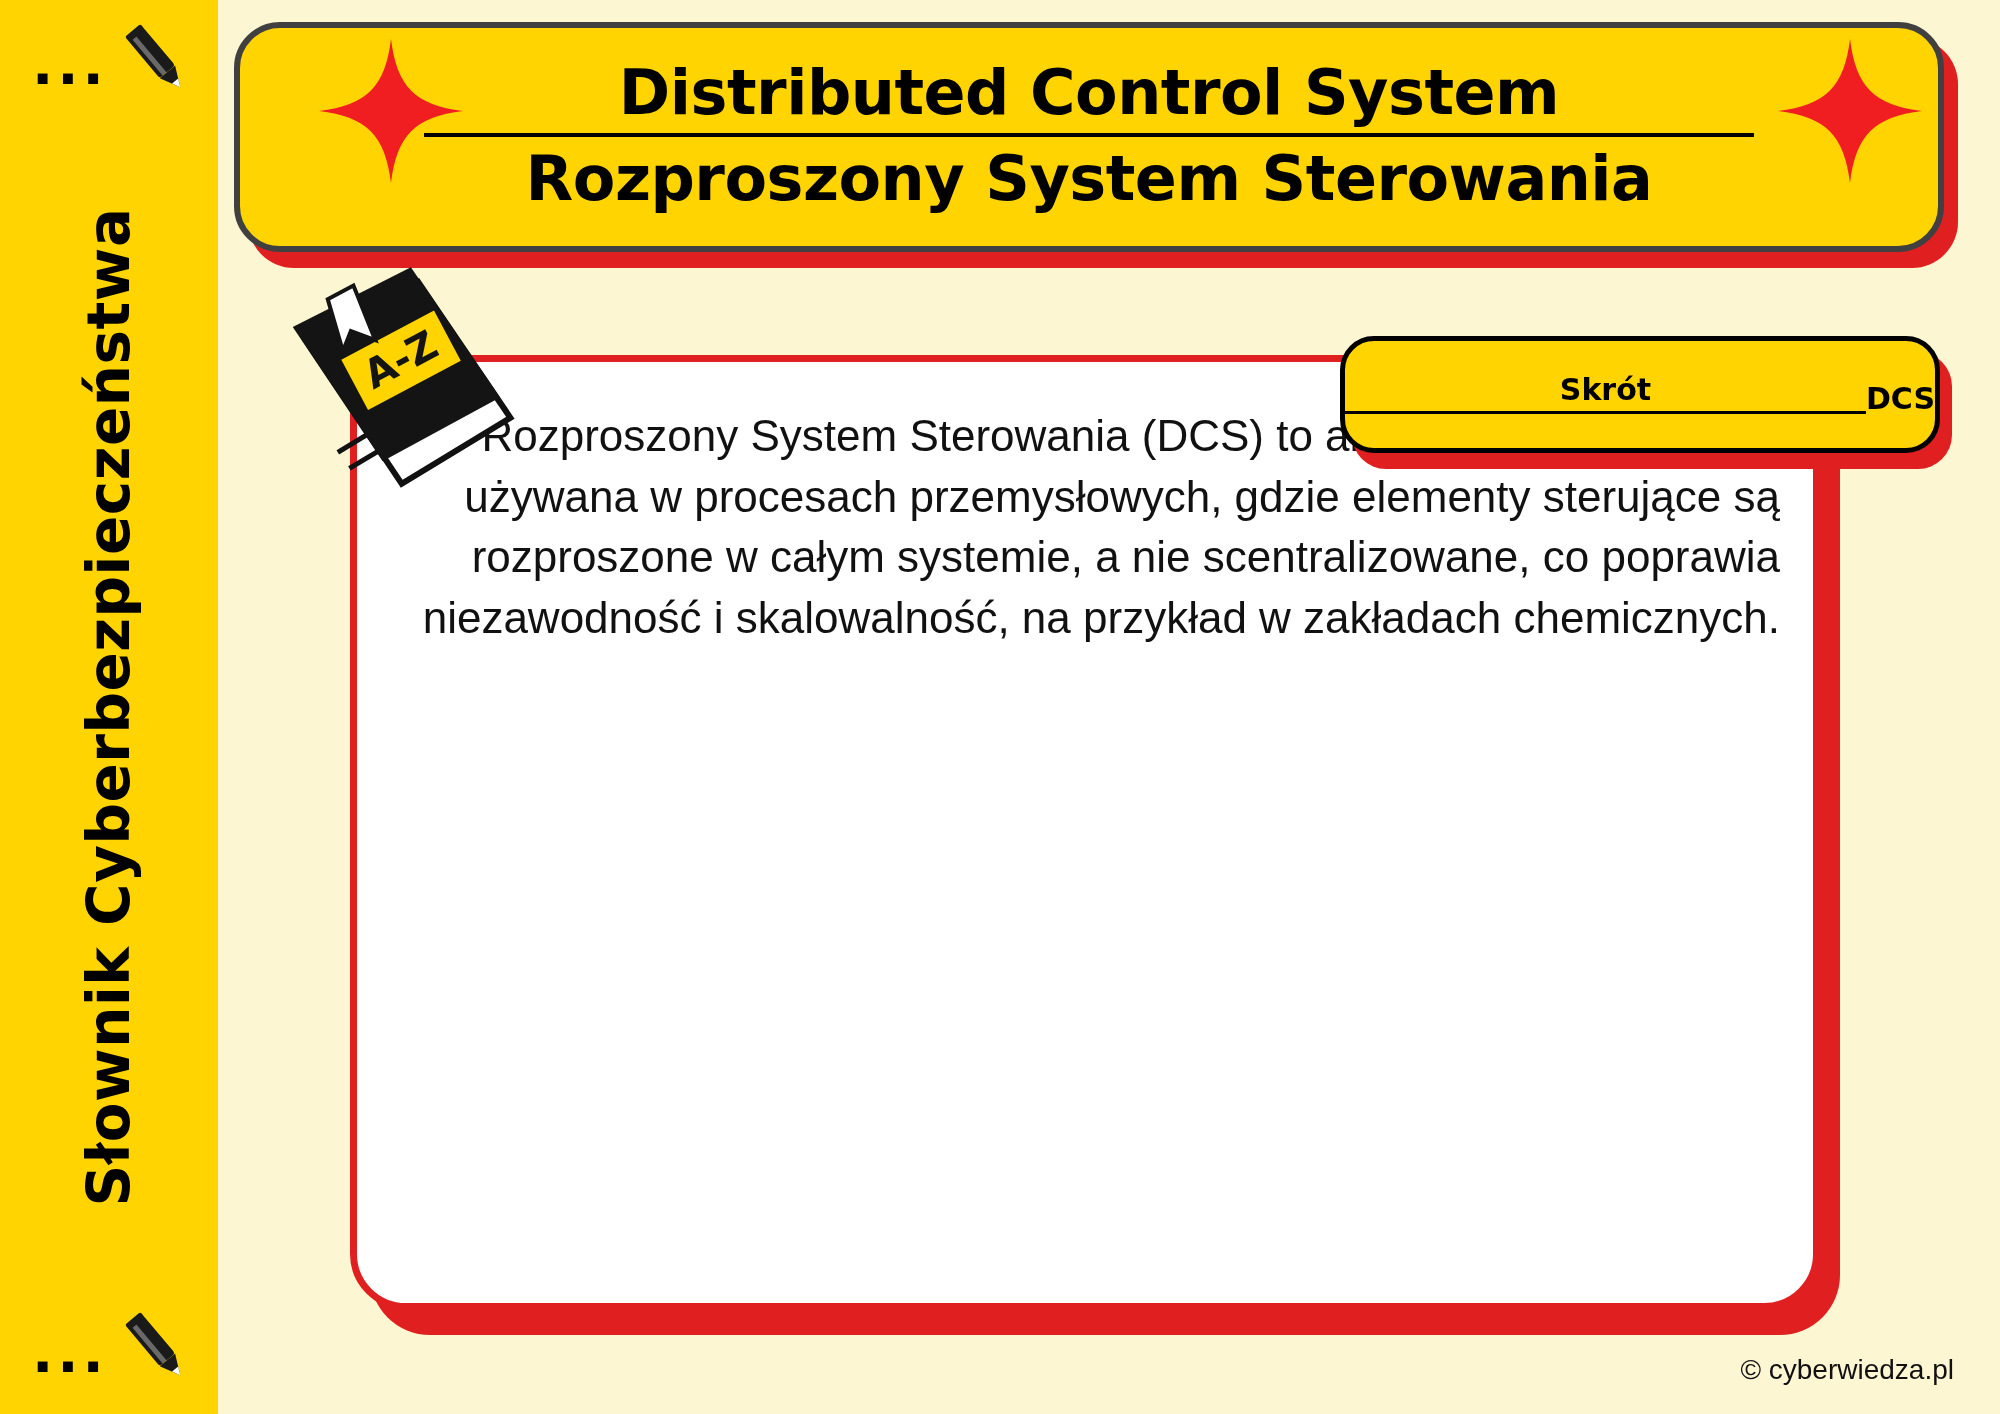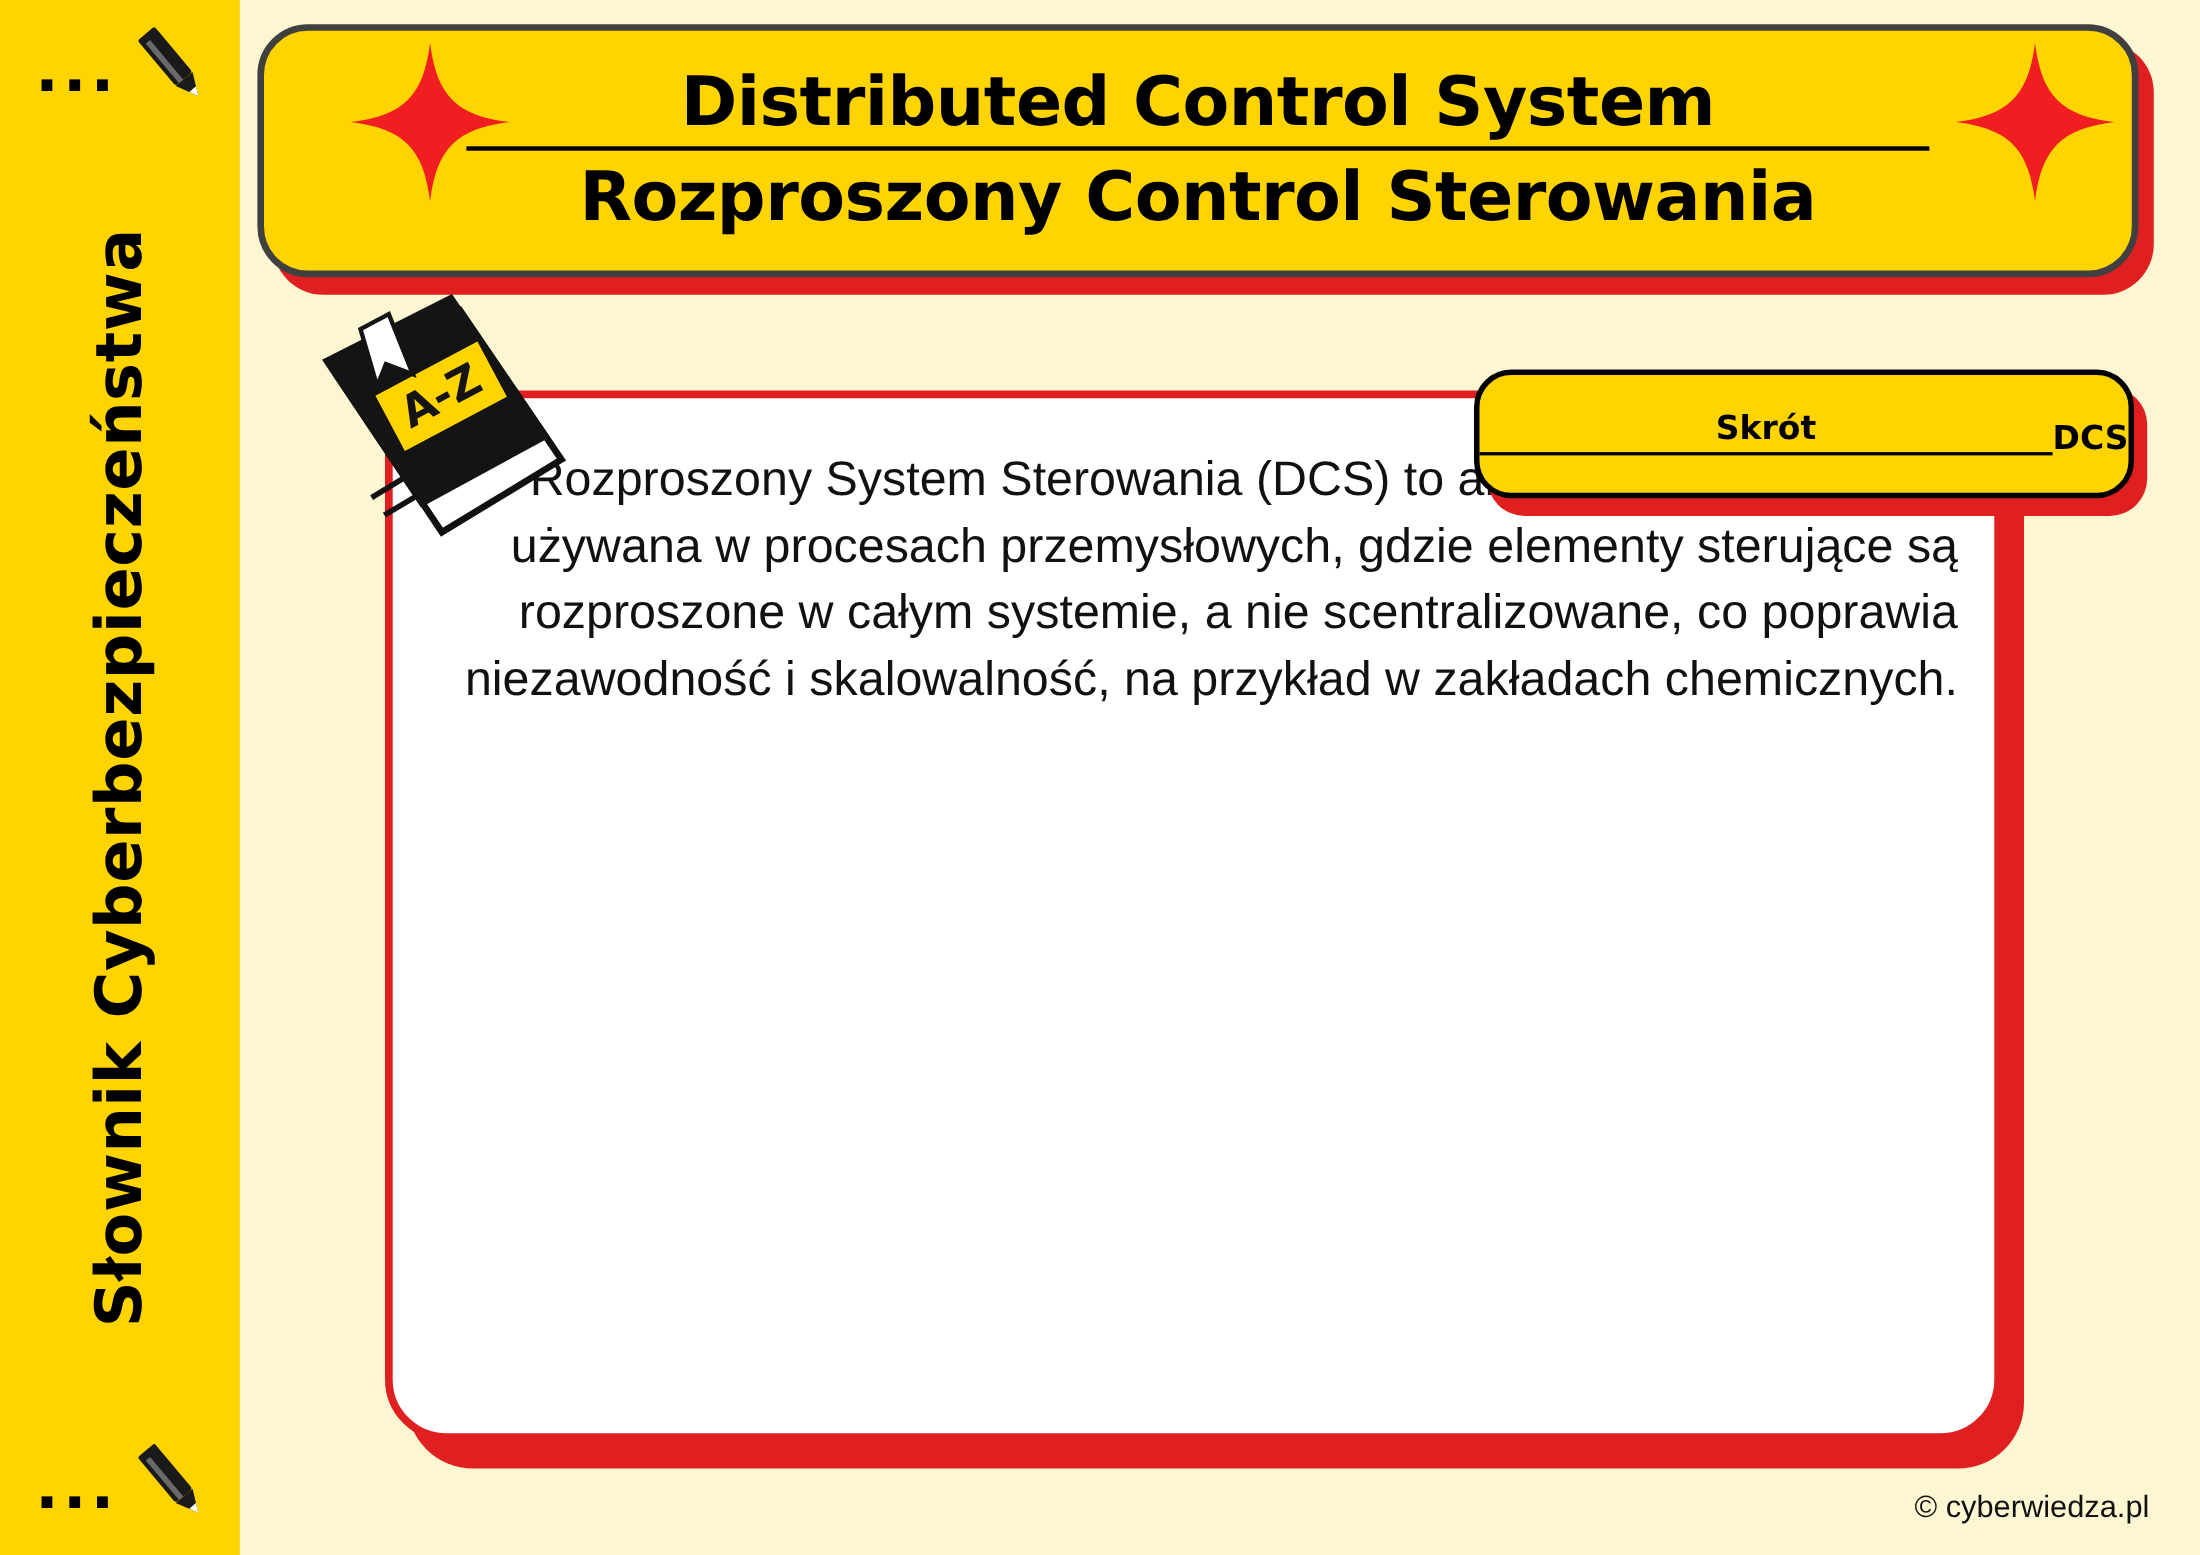--- a/index.html
+++ b/index.html
@@ -269,21 +269,21 @@
         </g>
       </svg>
     </span>
   </div>
 </div>
 
 <div class="header-shadow"></div>
 <div class="header">
   <div class="header-inner">
     <div class="header-title-en">Distributed Control System</div>
-    <div class="header-title-pl">Rozproszony Control Sterowania</div>
+    <div class="header-title-pl">Rozproszony System Sterowania</div>
   </div>
 </div>
 
 <span class="spark spark-left">
   <svg width="150" height="150" viewBox="0 0 100 100">
     <path d="M50 2 C54 34 66 46 98 50 C66 54 54 66 50 98 C46 66 34 54 2 50 C34 46 46 34 50 2 Z" fill="#F01E20"></path>
   </svg>
 </span>
 <span class="spark spark-right">
   <svg width="150" height="150" viewBox="0 0 100 100">

